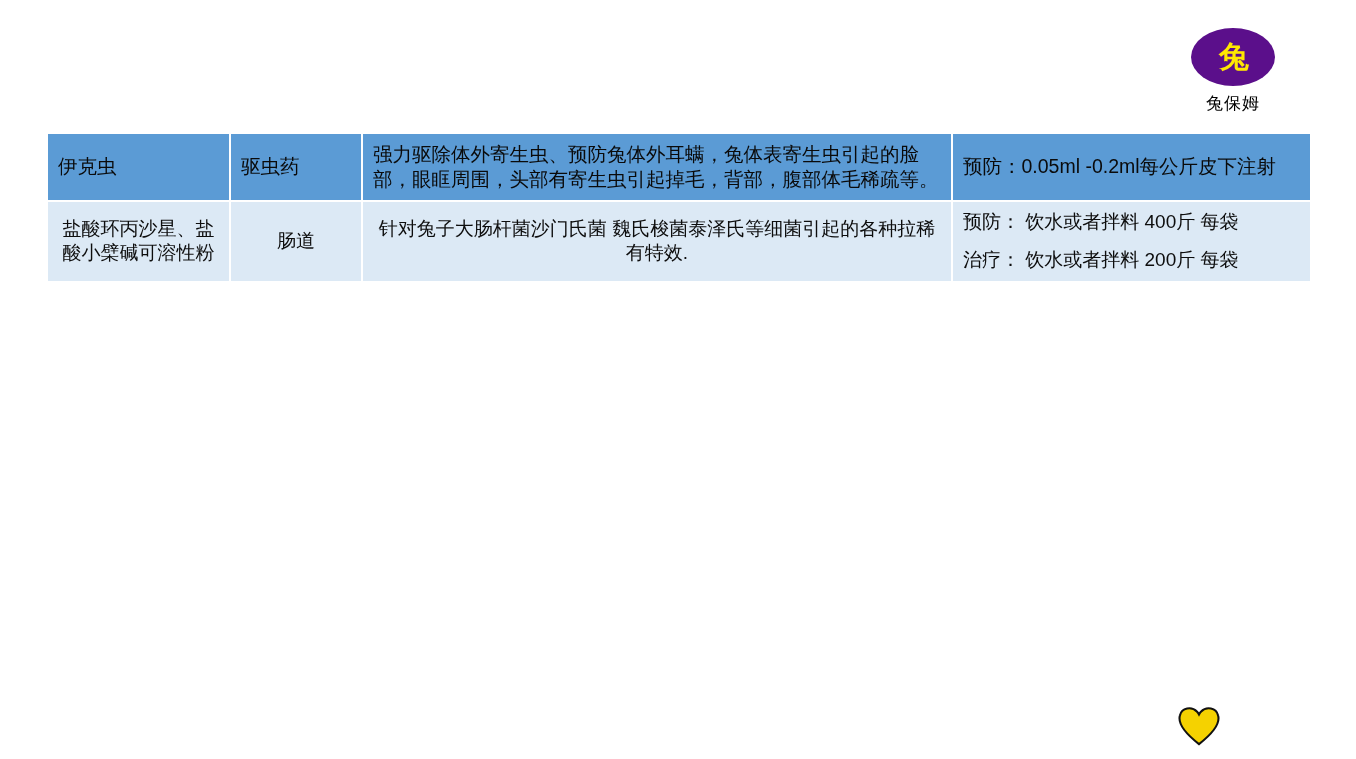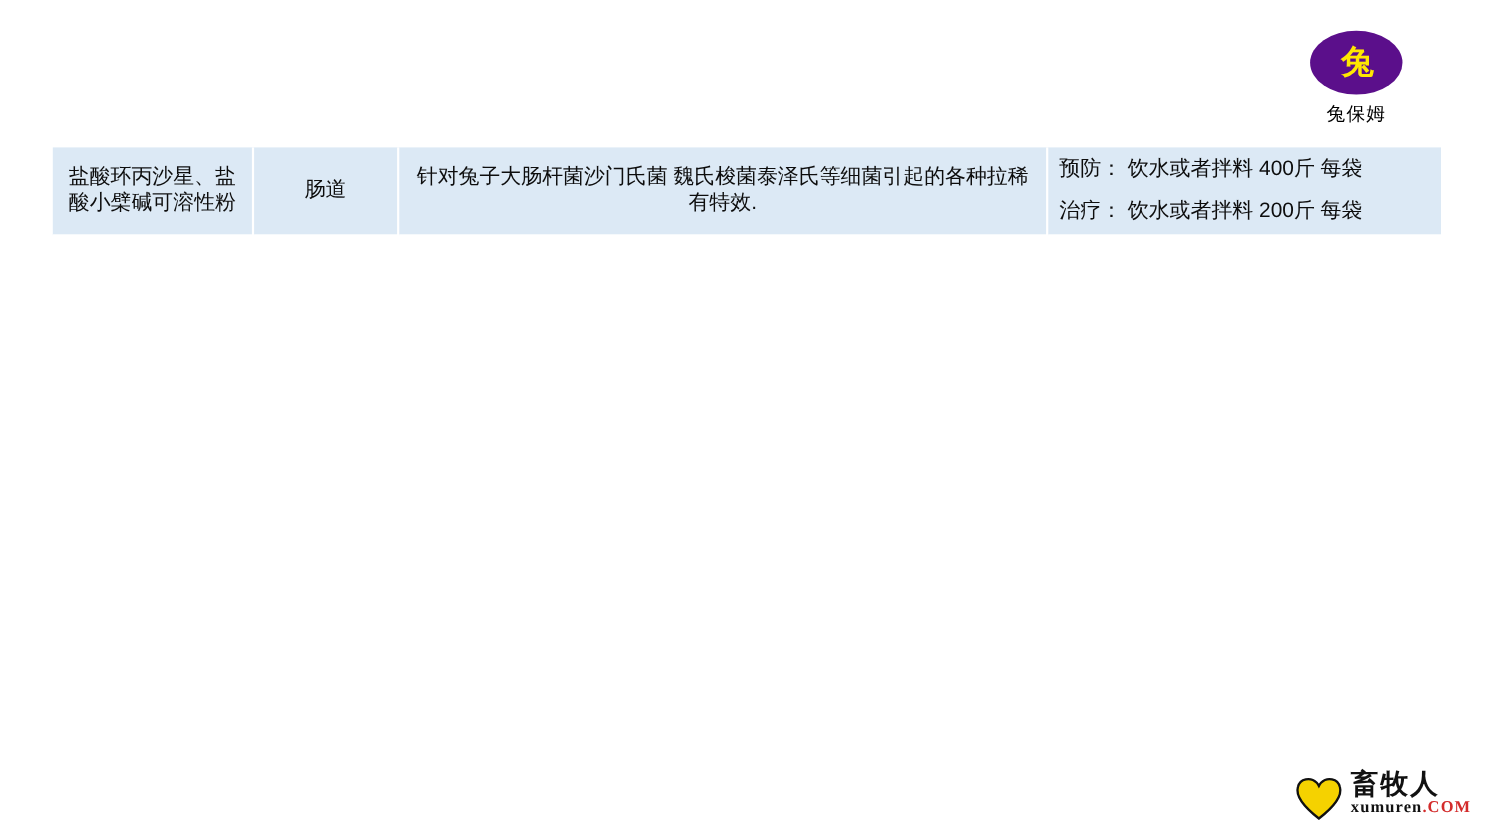--- a/index.html
+++ b/index.html
@@ -158,34 +158,38 @@
 
 <div class="table-wrap">
   <table class="drug-table">
     <colgroup>
       <col class="c0">
         <col class="c1">
         <col class="c2">
         <col class="c3">
     </colgroup>
     <tbody>
+      <tr class="row-head">
+        <td class="cell-name">伊克虫</td>
+        <td class="cell-type">驱虫药</td>
+        <td class="cell-desc">强力驱除体外寄生虫、预防兔体外耳螨，兔体表寄生虫引起的脸部，眼眶周围，头部有寄生虫引起掉毛，背部，腹部体毛稀疏等。</td>
+        <td class="cell-dose">
+          <span class="dose-line">预防：0.05ml -0.2ml每公斤皮下注射</span>
+        </td>
+      </tr>
       <tr class="row-light">
         <td class="cell-name">盐酸环丙沙星、盐酸小檗碱可溶性粉</td>
         <td class="cell-type">肠道</td>
         <td class="cell-desc">针对兔子大肠杆菌沙门氏菌 魏氏梭菌泰泽氏等细菌引起的各种拉稀有特效.</td>
         <td class="cell-dose">
           <span class="dose-line">预防： 饮水或者拌料 400斤 每袋</span>
           <span class="dose-line">治疗： 饮水或者拌料 200斤 每袋</span>
         </td>
       </tr>
     </tbody>
   </table>
 </div>
 
 <div class="watermark">
   <svg class="wm-heart" viewBox="0 0 48 44">
     <path d="M24 42 C6 28 2 19 4 12 C6 4 16 2 22 8 C23 9 23.5 10 24 11 C24.5 10 25 9 26 8 C32 2 42 4 44 12 C46 19 42 28 24 42 Z" fill="#f5d200" stroke="#111111" stroke-width="2.2"></path>
   </svg>
-  <div class="wm-text">
-    <div class="wm-cn">畜牧人</div>
-    <div class="wm-en"><span>xumuren</span><span class="dot-com">.COM</span></div>
-  </div>
 </div>
 
 </body></html>

